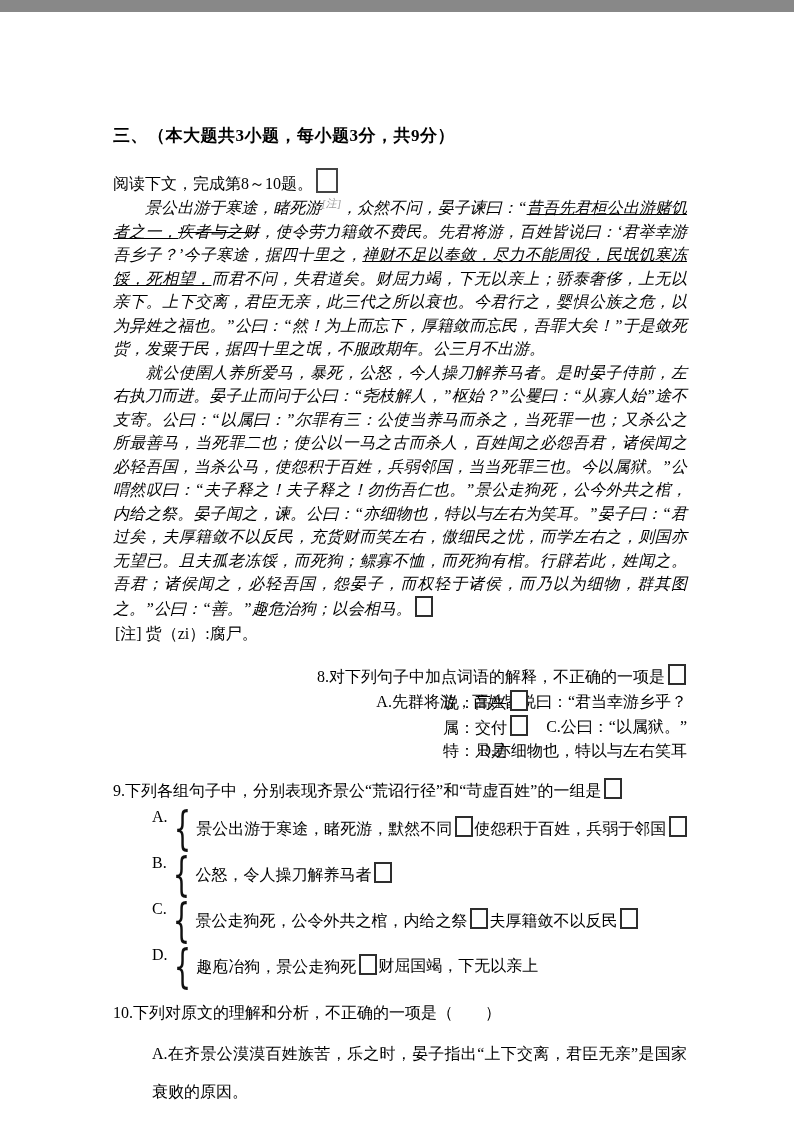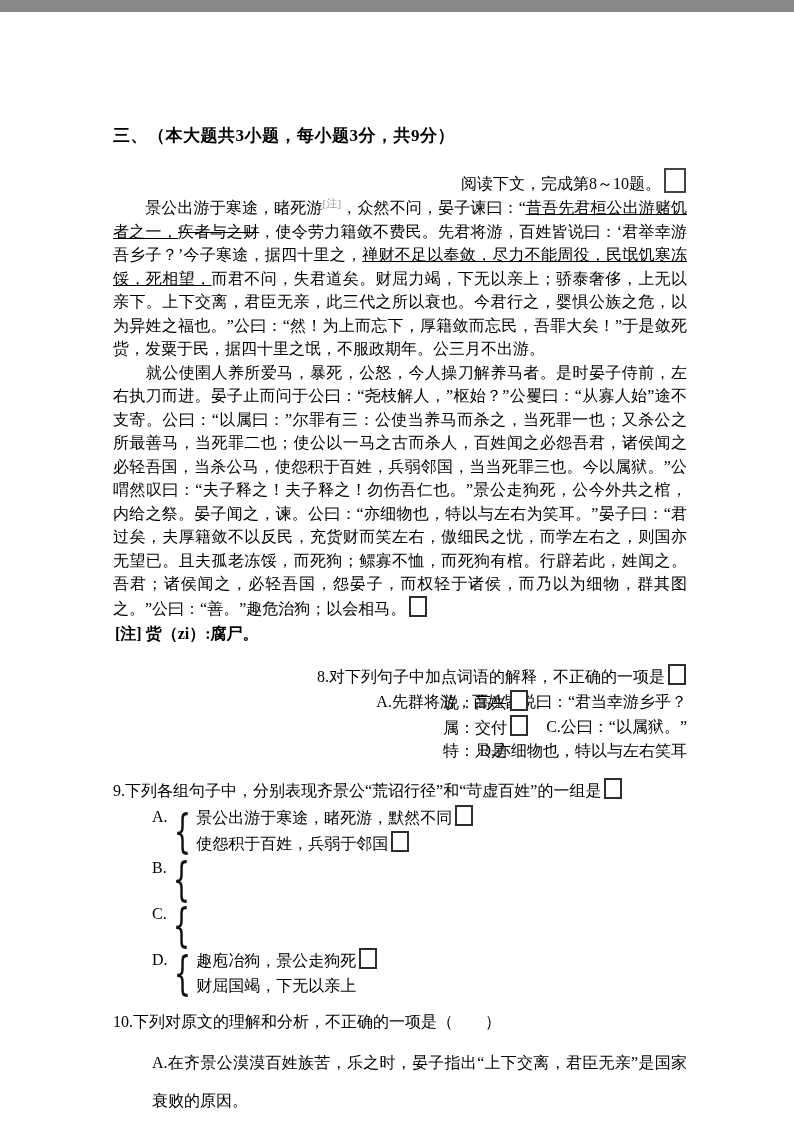--- a/index.html
+++ b/index.html
@@ -4,23 +4,23 @@
 <style>
   html,body{margin:0;padding:0;background:#888;}
   .page{
     position:relative;width:794px;height:1123px;background:#ffffff;
     margin:12px auto;overflow:hidden;
     font-family:"Liberation Serif","DejaVu Serif",serif;
     color:#000;
   }
   .content{position:absolute;left:113px;top:112px;width:574px;font-size:16px;line-height:23.5px;}
   .section-header{font-weight:bold;font-size:17px;margin:0 0 20px 0;letter-spacing:0.5px;}
-  .intro-line{margin:0 0 1px 0;text-align:right;}
-  .para{margin:0;text-align:justify;text-justify:inter-ideograph;}
-  .note-line{margin:2px 0 0 2px;font-weight:bold;}
+  .intro-line{margin:0 0 1px 0;}
+  .para{margin:0;text-align:justify;text-justify:inter-ideograph;font-style:italic;}
+  .note-line{margin:2px 0 0 2px;}
   .seg-plain{}
   .seg-u{text-decoration:underline;}
   .seg-strike{text-decoration:line-through;}
   .seg-sup{font-size:11px;color:#9a9a9a;vertical-align:super;line-height:0;}
   .tofu{
     display:inline-block;width:14px;height:17px;border:2px solid #2e2e2e;
     vertical-align:-3px;margin:0 1px 0 3px;background:#fff;
   }
   .tofu-lg{width:18px;height:21px;border:2px solid #444;vertical-align:-4px;}
   
@@ -30,21 +30,21 @@
   .q8-gloss{position:absolute;left:330px;top:0;white-space:nowrap;}
   
   .q9{margin-top:14px;}
   .q9-stem{margin:0 0 3px 0;font-family:Liberation Serif, serif;}
   .q9-opt{display:flex;align-items:center;margin-left:39px;}
   .q9-label{align-self:flex-start;line-height:24.5px;}
   .brace{
     font-family:"DejaVu Sans",sans-serif;font-weight:normal;font-size:42px;
     line-height:46px;transform:scale(0.65,1.12);margin:0 1px;color:#111;
   }
-  .q9-lines{display:flex;flex-direction:column;}
+  .q9-lines{display:flex;flex-direction:row;}
   .q9-line{line-height:24.5px;white-space:nowrap;}
   
   .q10{margin-top:12px;}
   .q10-stem{margin:0 0 10px 0;}
   .q10-option{margin:0 0 2px 39px;line-height:38px;text-align:justify;}
 </style>
 </head>
 <body>
 
 <div class="page">
@@ -86,26 +86,31 @@
         <div class="q9-lines">
           <div class="q9-line"><span>景公出游于寒途，睹死游，默然不同</span><span class="tofu"></span></div>
           <div class="q9-line"><span>使怨积于百姓，兵弱于邻国</span><span class="tofu"></span></div>
         </div>
       </div>
 
       <div class="q9-opt">
         <span class="q9-label">B.</span>
         <span class="brace">{</span>
         <div class="q9-lines">
+          <div class="q9-line"><span>公怒，令人操刀解养马者</span><span class="tofu"></span></div>
         </div>
       </div>
 
       <div class="q9-opt">
         <span class="q9-label">C.</span>
         <span class="brace">{</span>
+        <div class="q9-lines">
+          <div class="q9-line"><span>景公走狗死，公令外共之棺，内给之祭</span><span class="tofu"></span></div>
+          <div class="q9-line"><span>夫厚籍敛不以反民</span><span class="tofu"></span></div>
+        </div>
       </div>
 
       <div class="q9-opt">
         <span class="q9-label">D.</span>
         <span class="brace">{</span>
         <div class="q9-lines">
           <div class="q9-line"><span>趣庖冶狗，景公走狗死</span><span class="tofu"></span></div>
           <div class="q9-line"><span>财屈国竭，下无以亲上</span></div>
         </div>
       </div>

